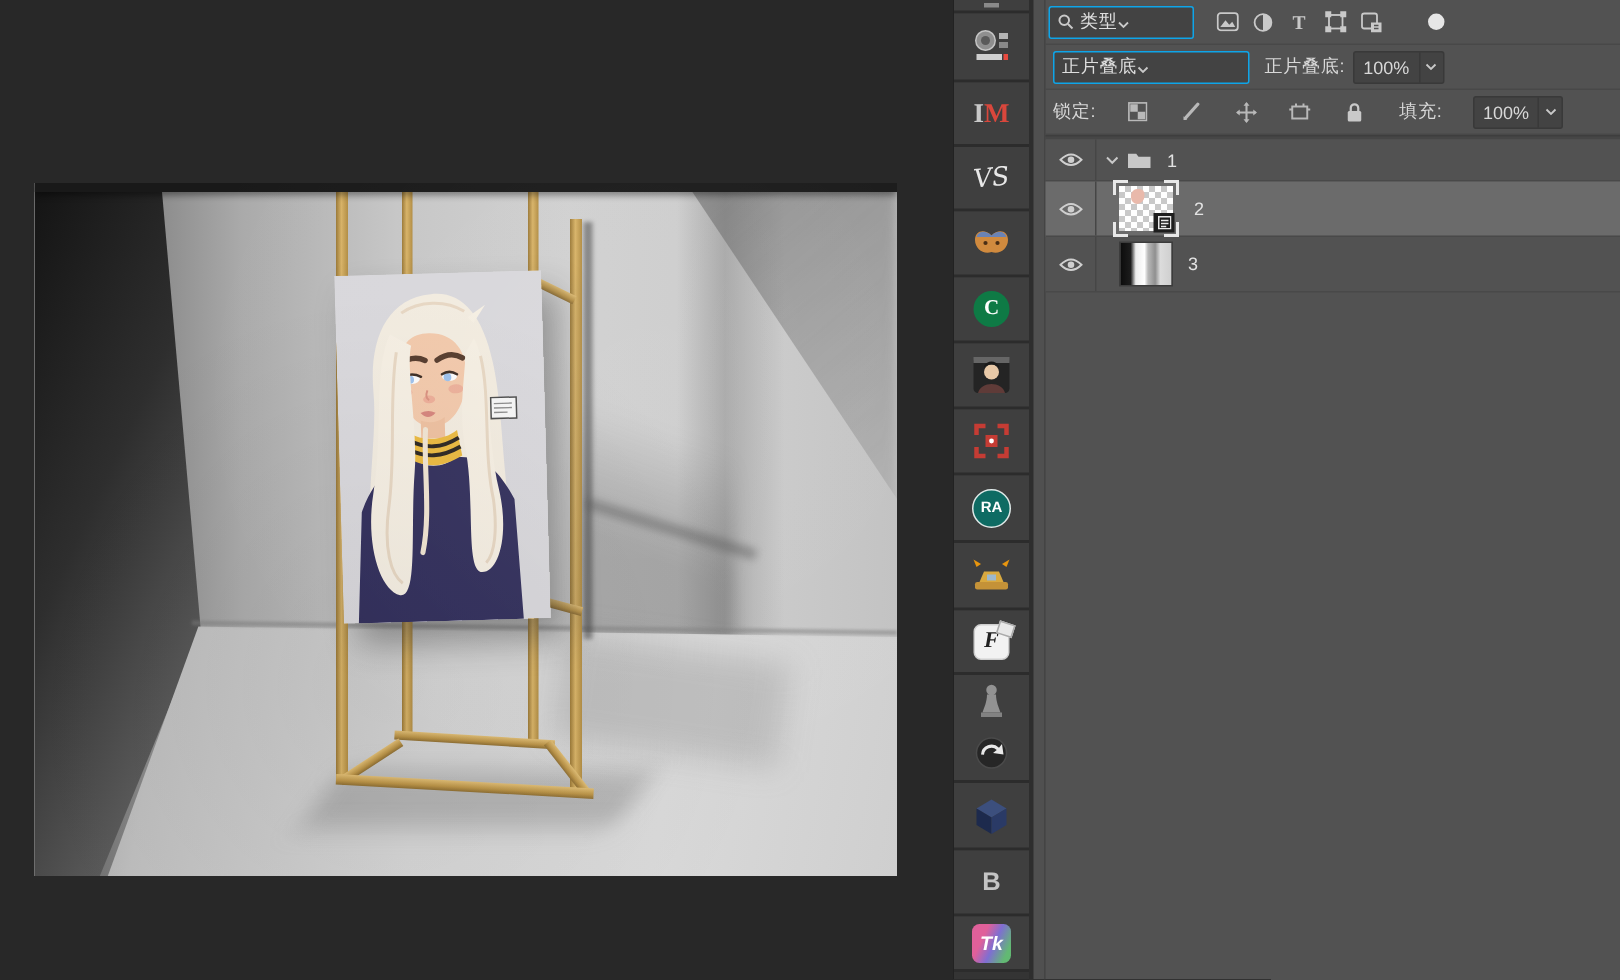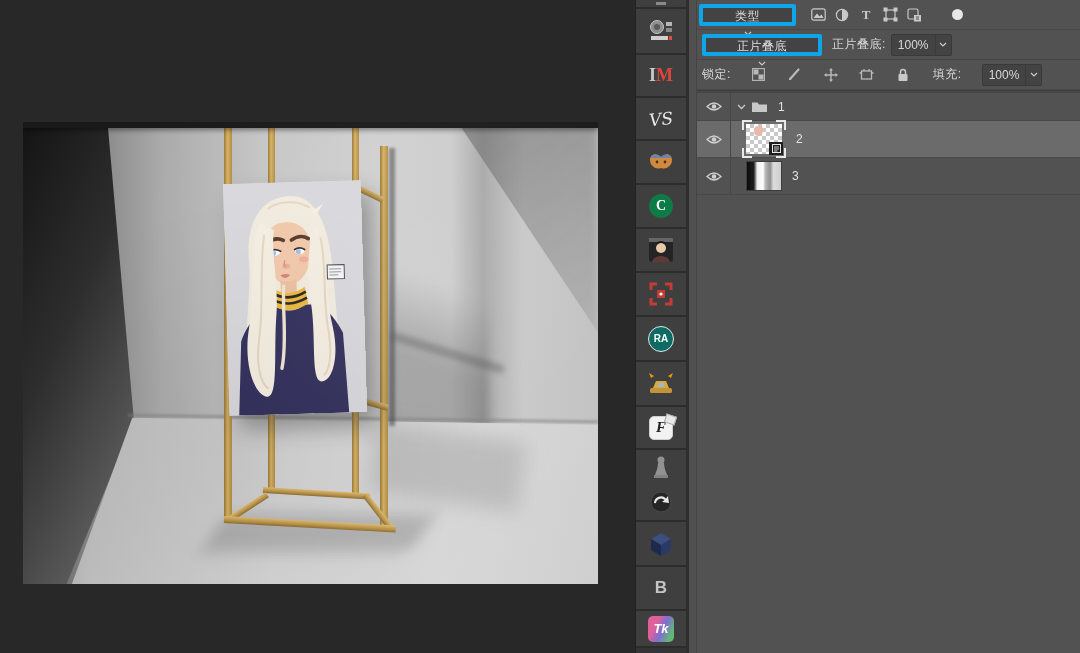--- a/index.html
+++ b/index.html
@@ -58,22 +58,22 @@
   .ltr{font-weight:bold;}
   .badge-circle{border-radius:50%;display:flex;align-items:center;justify-content:center;}
 
   
   .gap-strip{position:absolute;left:686px;top:0;width:11px;height:653px;background:#505050;
       border-left:3px solid #2e2e2e;border-right:1px solid #444;box-sizing:border-box;}
 
   
   .layers-panel{position:absolute;left:697px;top:0;width:383px;height:653px;background:#525252;}
   .prow{display:flex;align-items:center;box-sizing:border-box;height:30px;border-bottom:1px solid #484848;}
-  .combo{background:#434343;border:4px solid #0ea5e9;border-radius:2px;height:22px;display:flex;
-      align-items:center;padding:0 5px;box-sizing:border-box;color:#dedede;flex-direction:column;}
+  .combo{background:#434343;border:1px solid #0ea5e9;border-radius:2px;height:22px;display:flex;
+      align-items:center;padding:0 5px;box-sizing:border-box;color:#dedede;}
   .valbox{background:#434343;border:1px solid #393939;border-radius:2px;height:22px;display:flex;
       align-items:center;box-sizing:border-box;}
   .valbox .v{padding:0 6px;}
   .valbox .chevcell{border-left:1px solid #393939;width:15px;height:100%;display:flex;align-items:center;justify-content:center;}
   .ficon{display:flex;align-items:center;justify-content:center;width:16px;height:18px;}
   .panel-sep{height:3px;background:#464646;border-top:1px solid #3e3e3e;box-sizing:border-box;}
   .lrow{display:flex;align-items:center;box-sizing:border-box;border-bottom:1px solid #494949;background:#525252;}
   .lrow.selected{background:#6b6b6b;}
   .eye-cell{width:34px;height:100%;display:flex;align-items:center;justify-content:center;
       border-right:1px solid #464646;box-sizing:border-box;flex:none;}
@@ -314,21 +314,21 @@
               <rect x="1" y="1" width="10" height="10" rx="1.5" fill="none" stroke="#c9c9c9" stroke-width="1.2"></rect>
               <rect x="7" y="7" width="7" height="6.5" fill="#c9c9c9"></rect>
               <path d="M9,9 h3 M9,11 h3" stroke="#525252" stroke-width="1"></path>
             </svg>
         </span>
       </div>
       <span style="margin-left:30px;width:11px;height:11px;border-radius:50%;background:#e6e6e6;display:inline-block;"></span>
     </div>
 
     <div class="prow" style="padding-left:5px;">
-      <div class="combo" style="width:120px;">
+      <div class="combo" style="width:131px;">
         <span class="cjk">正片叠底</span>
         <span class="chev">
           <svg width="8" height="5" viewBox="0 0 8 5">
               <path d="M1,1 L4,4 L7,1" fill="none" stroke="#c9c9c9" stroke-width="1.2"></path>
             </svg>
         </span>
       </div>
       <span class="cjk" style="margin-left:10px;">正片叠底:</span>
       <div class="valbox" style="margin-left:5px;">
         <span class="v">100%</span>

